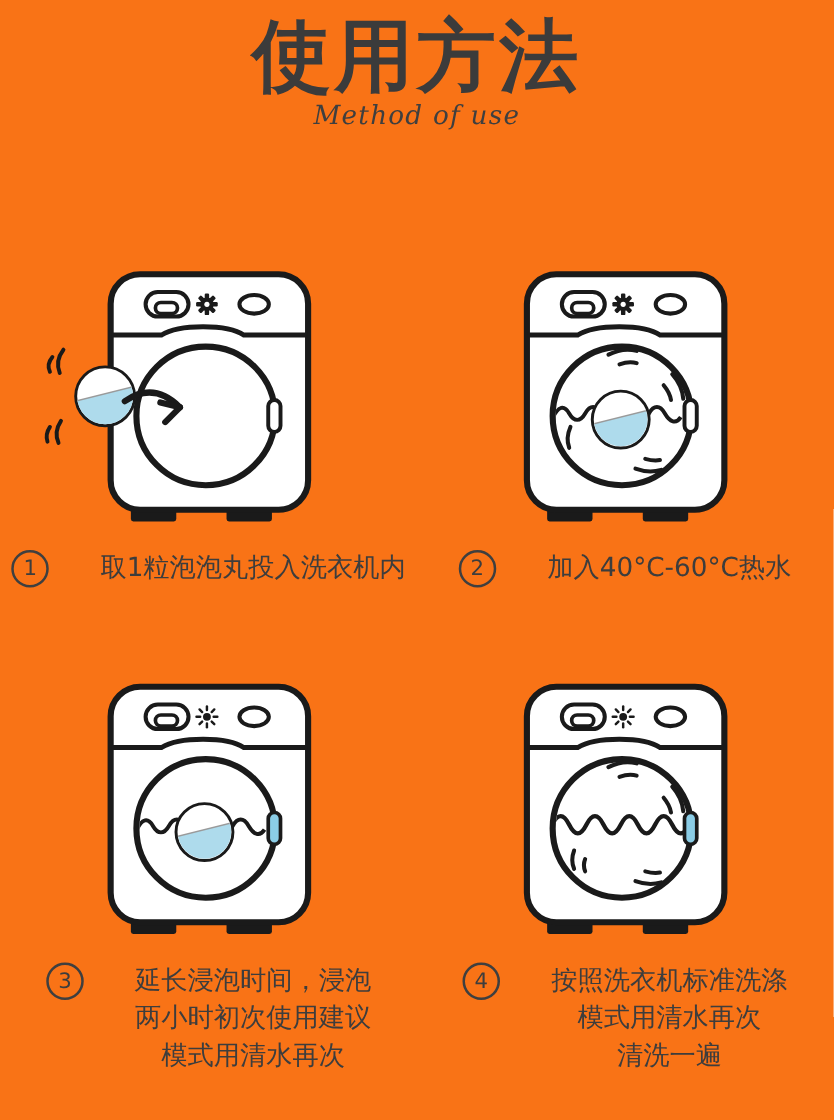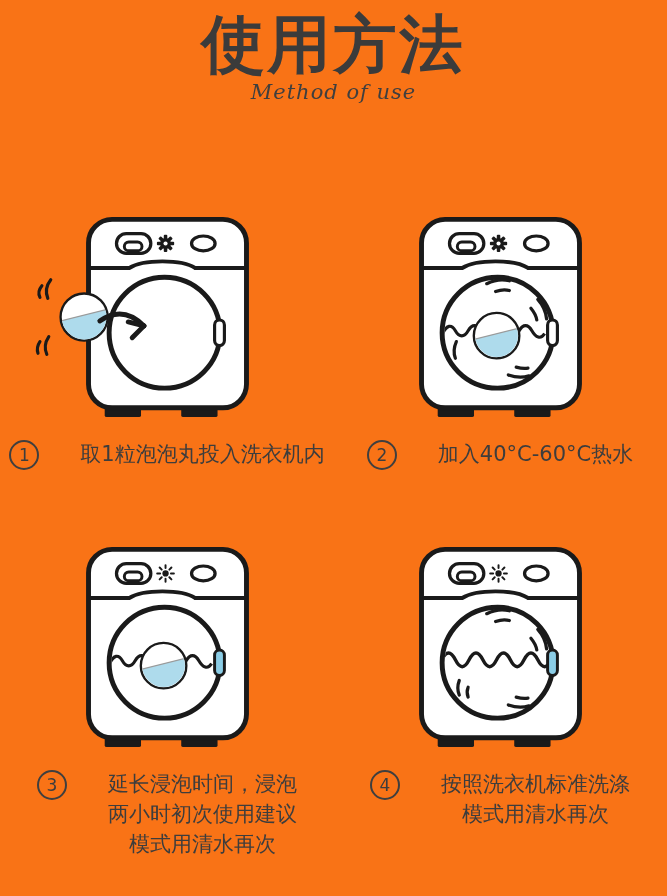--- a/index.html
+++ b/index.html
@@ -271,18 +271,19 @@
               <path d="M52 145 q-2 5 0 10"></path>
           </g>
           <rect class="handle-blue" x="133" y="107" width="10" height="26" rx="5" stroke-width="3"></rect>
         </svg>
       </div>
       <div class="caption">
         <div class="num">4</div>
         <div class="lines">
           <span>按照洗衣机标准洗涤</span>
           <span>模式用清水再次</span>
+          <span>清洗一遍</span>
         </div>
       </div>
     </section>
 
   </div>
 </div>
 
 </body></html>

